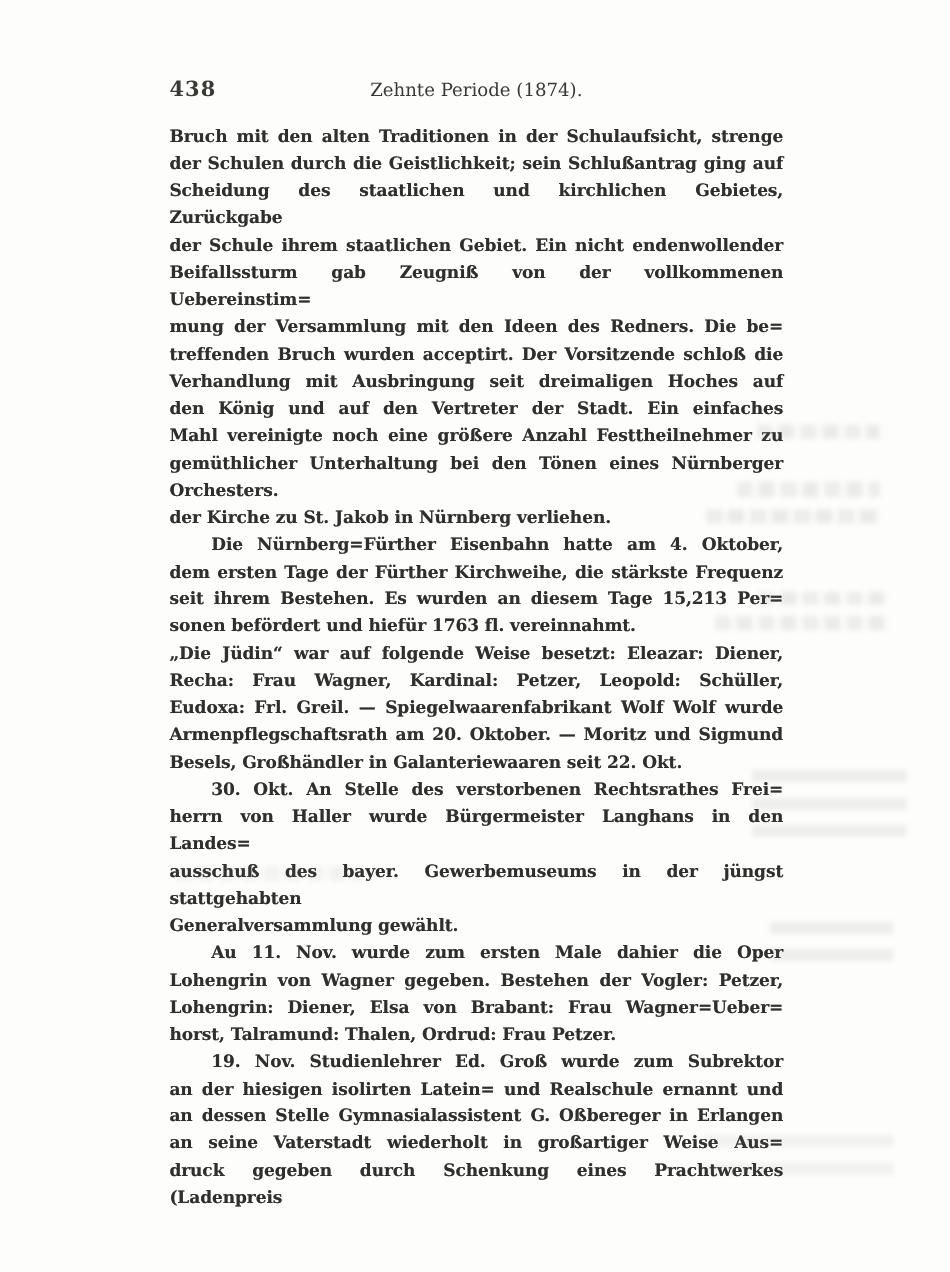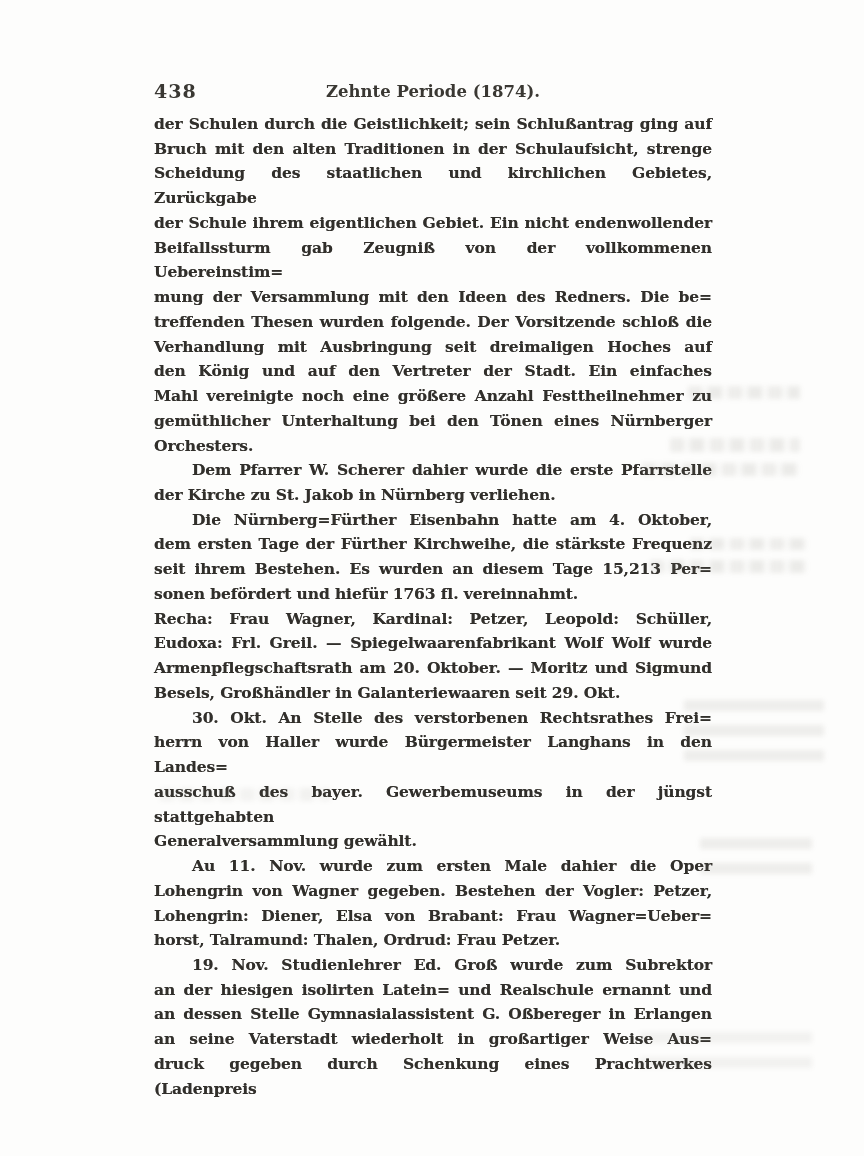--- a/index.html
+++ b/index.html
@@ -11,42 +11,42 @@
     position: relative;
     width: 864px;
     height: 1156px;
     background: #fdfdfc;
     overflow: hidden;
     font-family: "DejaVu Serif", serif;
   }
   
   .runhead {
     position: absolute;
-    top: 80px;
+    top: 70px;
     left: 154px;
     width: 558px;
     height: 26px;
   }
   .page-number {
     position: absolute;
     left: 0;
     top: 0;
     font-size: 19px;
     font-weight: 700;
     color: #3a3833;
     letter-spacing: 1px;
   }
   .head-title {
     position: absolute;
     left: 0;
     top: 2px;
     width: 100%;
     text-align: center;
     font-size: 16.5px;
-    font-weight: 700;
+    font-weight: 400;
     color: #3a3833;
   }
   
   .text-block {
     position: absolute;
     top: 112px;
     left: 154px;
     width: 558px;
     font-size: 15.5px;
     font-weight: 700;
@@ -93,42 +93,42 @@
 <body>
 
 <div class="page">
 
   <div class="runhead">
     <span class="page-number">438</span>
     <span class="head-title">Zehnte Periode (1874).</span>
   </div>
 
   <div class="text-block">
+      <div class="line">Bruch mit den alten Traditionen in der Schulaufsicht, strenge</div>
       <div class="line">der Schulen durch die Geistlichkeit; sein Schlußantrag ging auf</div>
-      <div class="line">Bruch mit den alten Traditionen in der Schulaufsicht, strenge</div>
       <div class="line">Scheidung des staatlichen und kirchlichen Gebietes, Zurückgabe</div>
-      <div class="line">der Schule ihrem eigentlichen Gebiet. Ein nicht endenwollender</div>
+      <div class="line">der Schule ihrem staatlichen Gebiet. Ein nicht endenwollender</div>
       <div class="line">Beifallssturm gab Zeugniß von der vollkommenen Uebereinstim=</div>
       <div class="line">mung der Versammlung mit den Ideen des Redners. Die be=</div>
-      <div class="line">treffenden Thesen wurden folgende. Der Vorsitzende schloß die</div>
+      <div class="line">treffenden Bruch wurden acceptirt. Der Vorsitzende schloß die</div>
       <div class="line">Verhandlung mit Ausbringung seit dreimaligen Hoches auf</div>
       <div class="line">den König und auf den Vertreter der Stadt. Ein einfaches</div>
       <div class="line">Mahl vereinigte noch eine größere Anzahl Festtheilnehmer zu</div>
       <div class="line">gemüthlicher Unterhaltung bei den Tönen eines Nürnberger</div>
       <div class="line para-end">Orchesters.</div>
-      <div class="line indent">Dem Pfarrer W. Scherer dahier wurde die erste Pfarrstelle</div>
       <div class="line para-end">der Kirche zu St. Jakob in Nürnberg verliehen.</div>
       <div class="line indent">Die Nürnberg=Fürther Eisenbahn hatte am 4. Oktober,</div>
       <div class="line">dem ersten Tage der Fürther Kirchweihe, die stärkste Frequenz</div>
       <div class="line">seit ihrem Bestehen. Es wurden an diesem Tage 15,213 Per=</div>
       <div class="line para-end">sonen befördert und hiefür 1763 fl. vereinnahmt.</div>
+      <div class="line">„Die Jüdin“ war auf folgende Weise besetzt: Eleazar: Diener,</div>
       <div class="line">Recha: Frau Wagner, Kardinal: Petzer, Leopold: Schüller,</div>
       <div class="line">Eudoxa: Frl. Greil. — Spiegelwaarenfabrikant Wolf Wolf wurde</div>
       <div class="line">Armenpflegschaftsrath am 20. Oktober. — Moritz und Sigmund</div>
-      <div class="line para-end">Besels, Großhändler in Galanteriewaaren seit 29. Okt.</div>
+      <div class="line para-end">Besels, Großhändler in Galanteriewaaren seit 22. Okt.</div>
       <div class="line indent">30. Okt. An Stelle des verstorbenen Rechtsrathes Frei=</div>
       <div class="line">herrn von Haller wurde Bürgermeister Langhans in den Landes=</div>
       <div class="line">ausschuß des bayer. Gewerbemuseums in der jüngst stattgehabten</div>
       <div class="line para-end">Generalversammlung gewählt.</div>
       <div class="line indent">Au 11. Nov. wurde zum ersten Male dahier die Oper</div>
       <div class="line">Lohengrin von Wagner gegeben. Bestehen der Vogler: Petzer,</div>
       <div class="line">Lohengrin: Diener, Elsa von Brabant: Frau Wagner=Ueber=</div>
       <div class="line para-end">horst, Talramund: Thalen, Ordrud: Frau Petzer.</div>
       <div class="line indent">19. Nov. Studienlehrer Ed. Groß wurde zum Subrektor</div>
       <div class="line">an der hiesigen isolirten Latein= und Realschule ernannt und</div>

